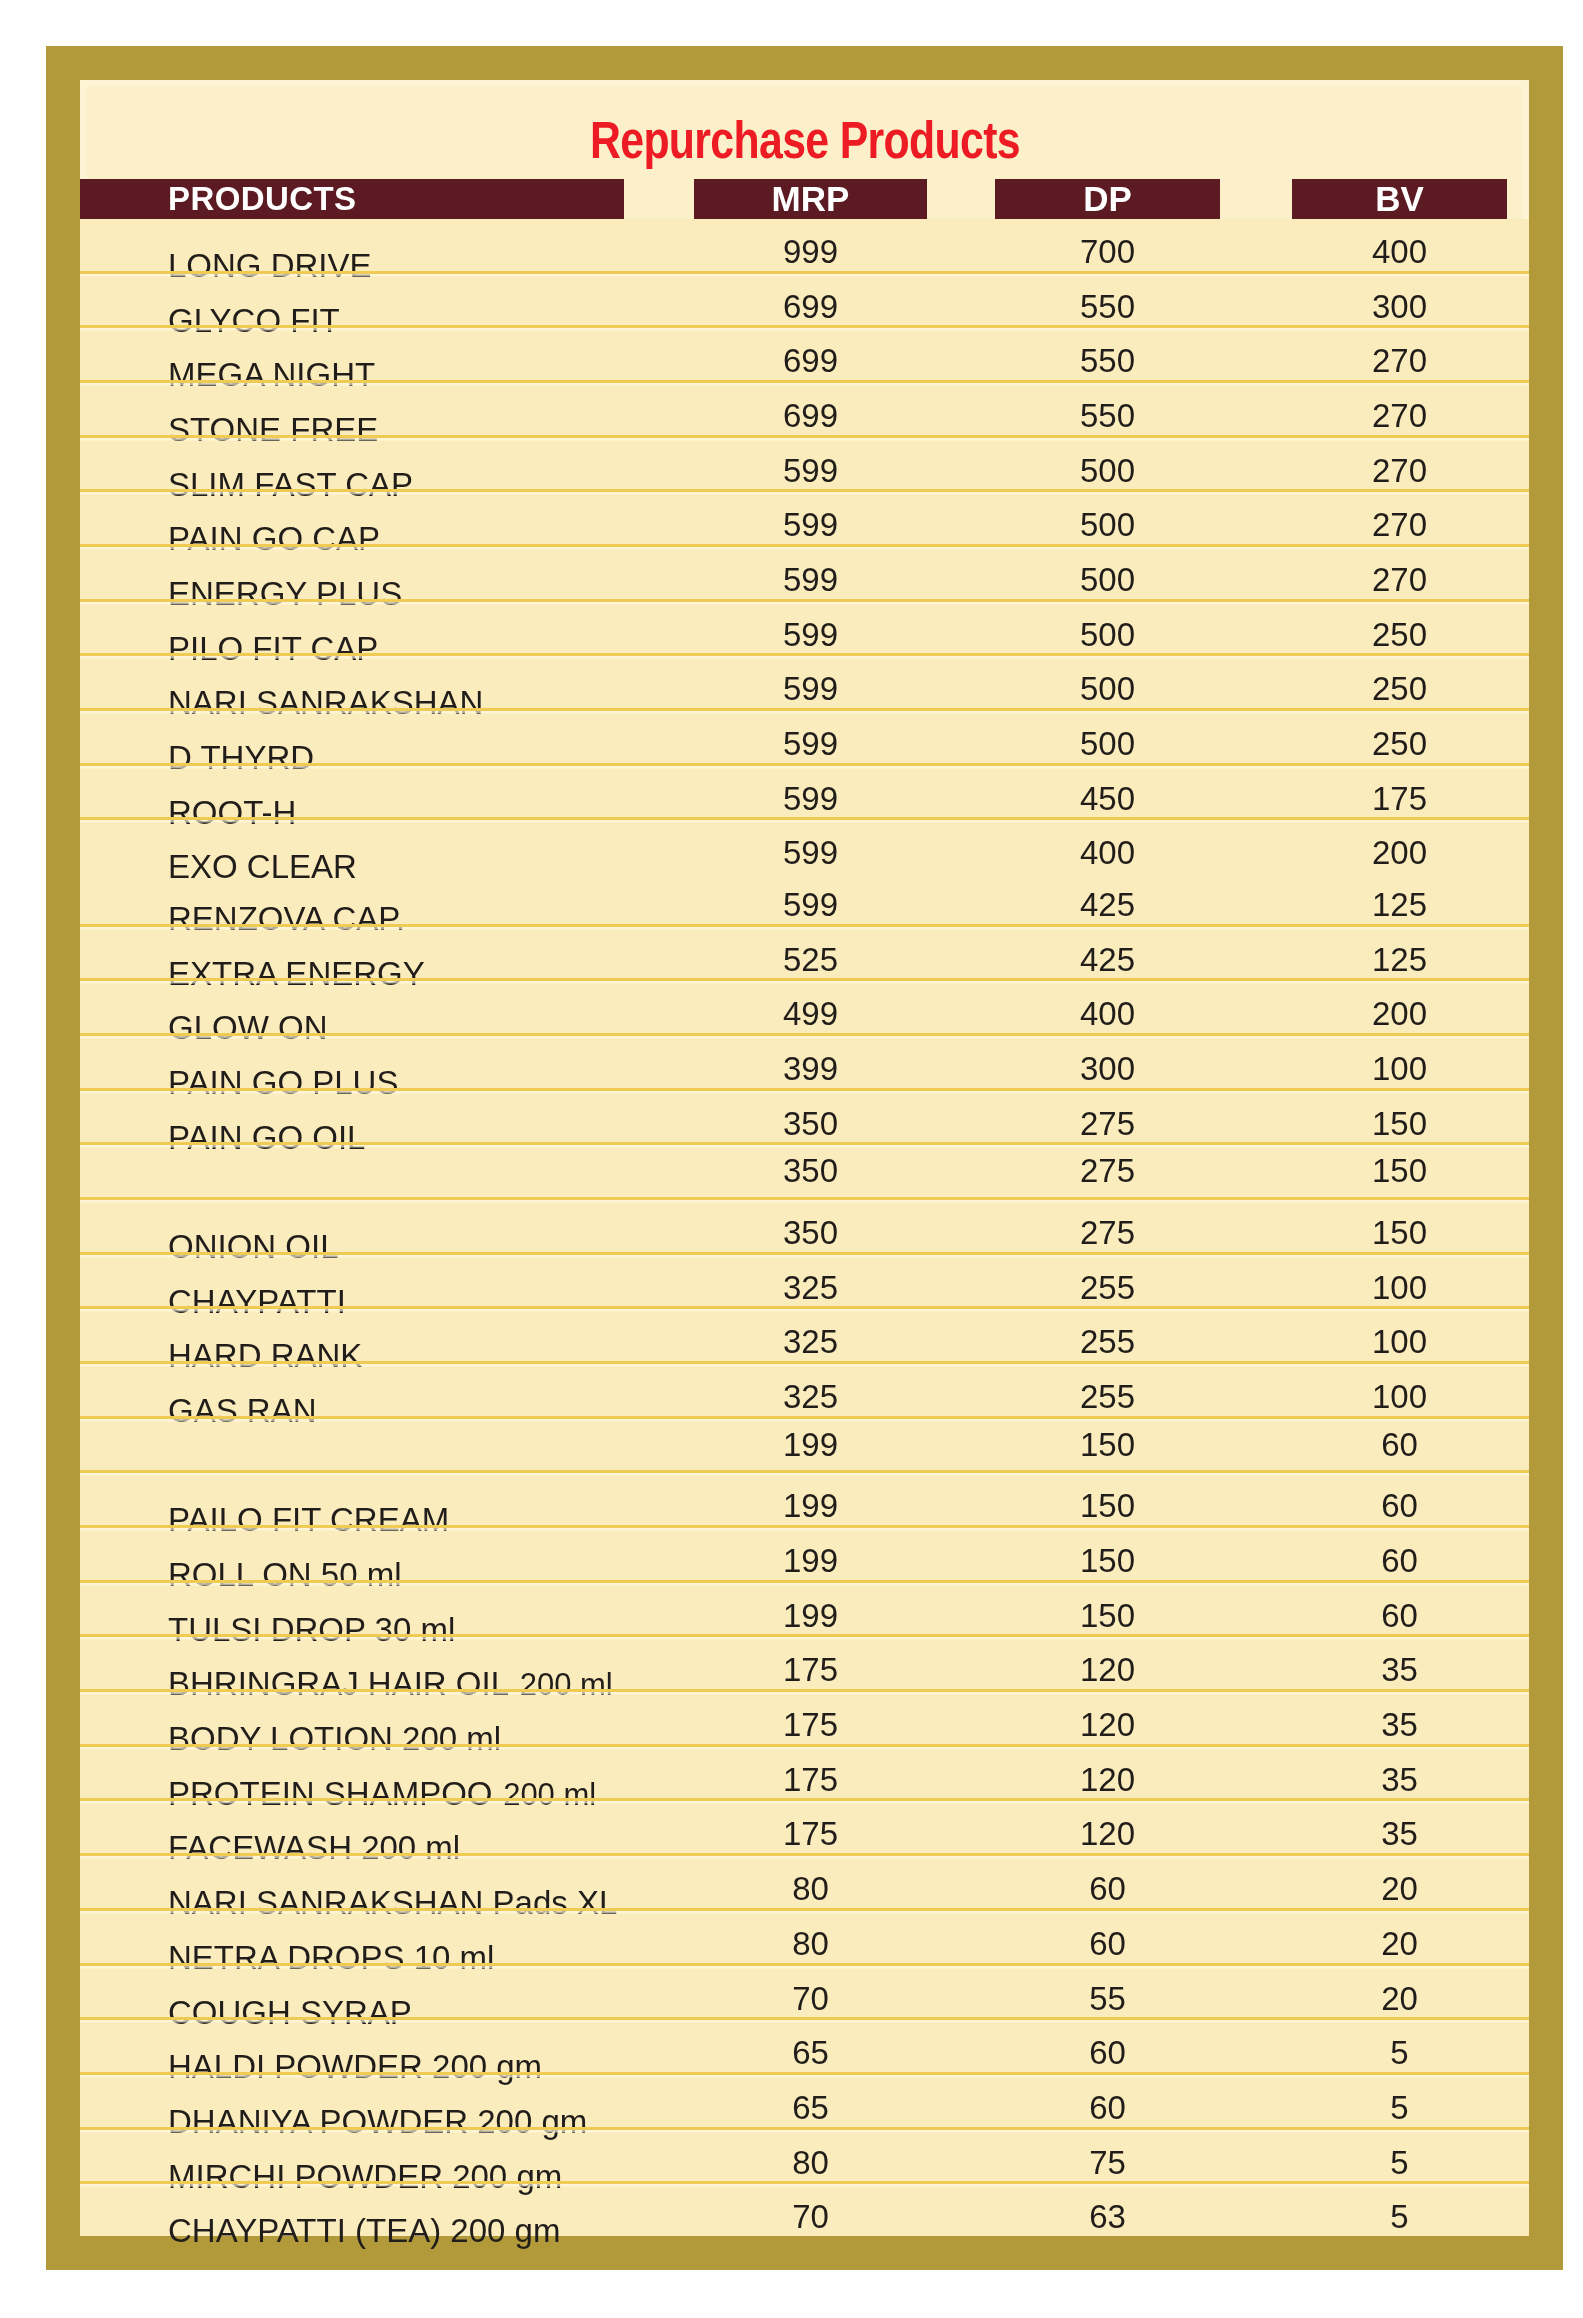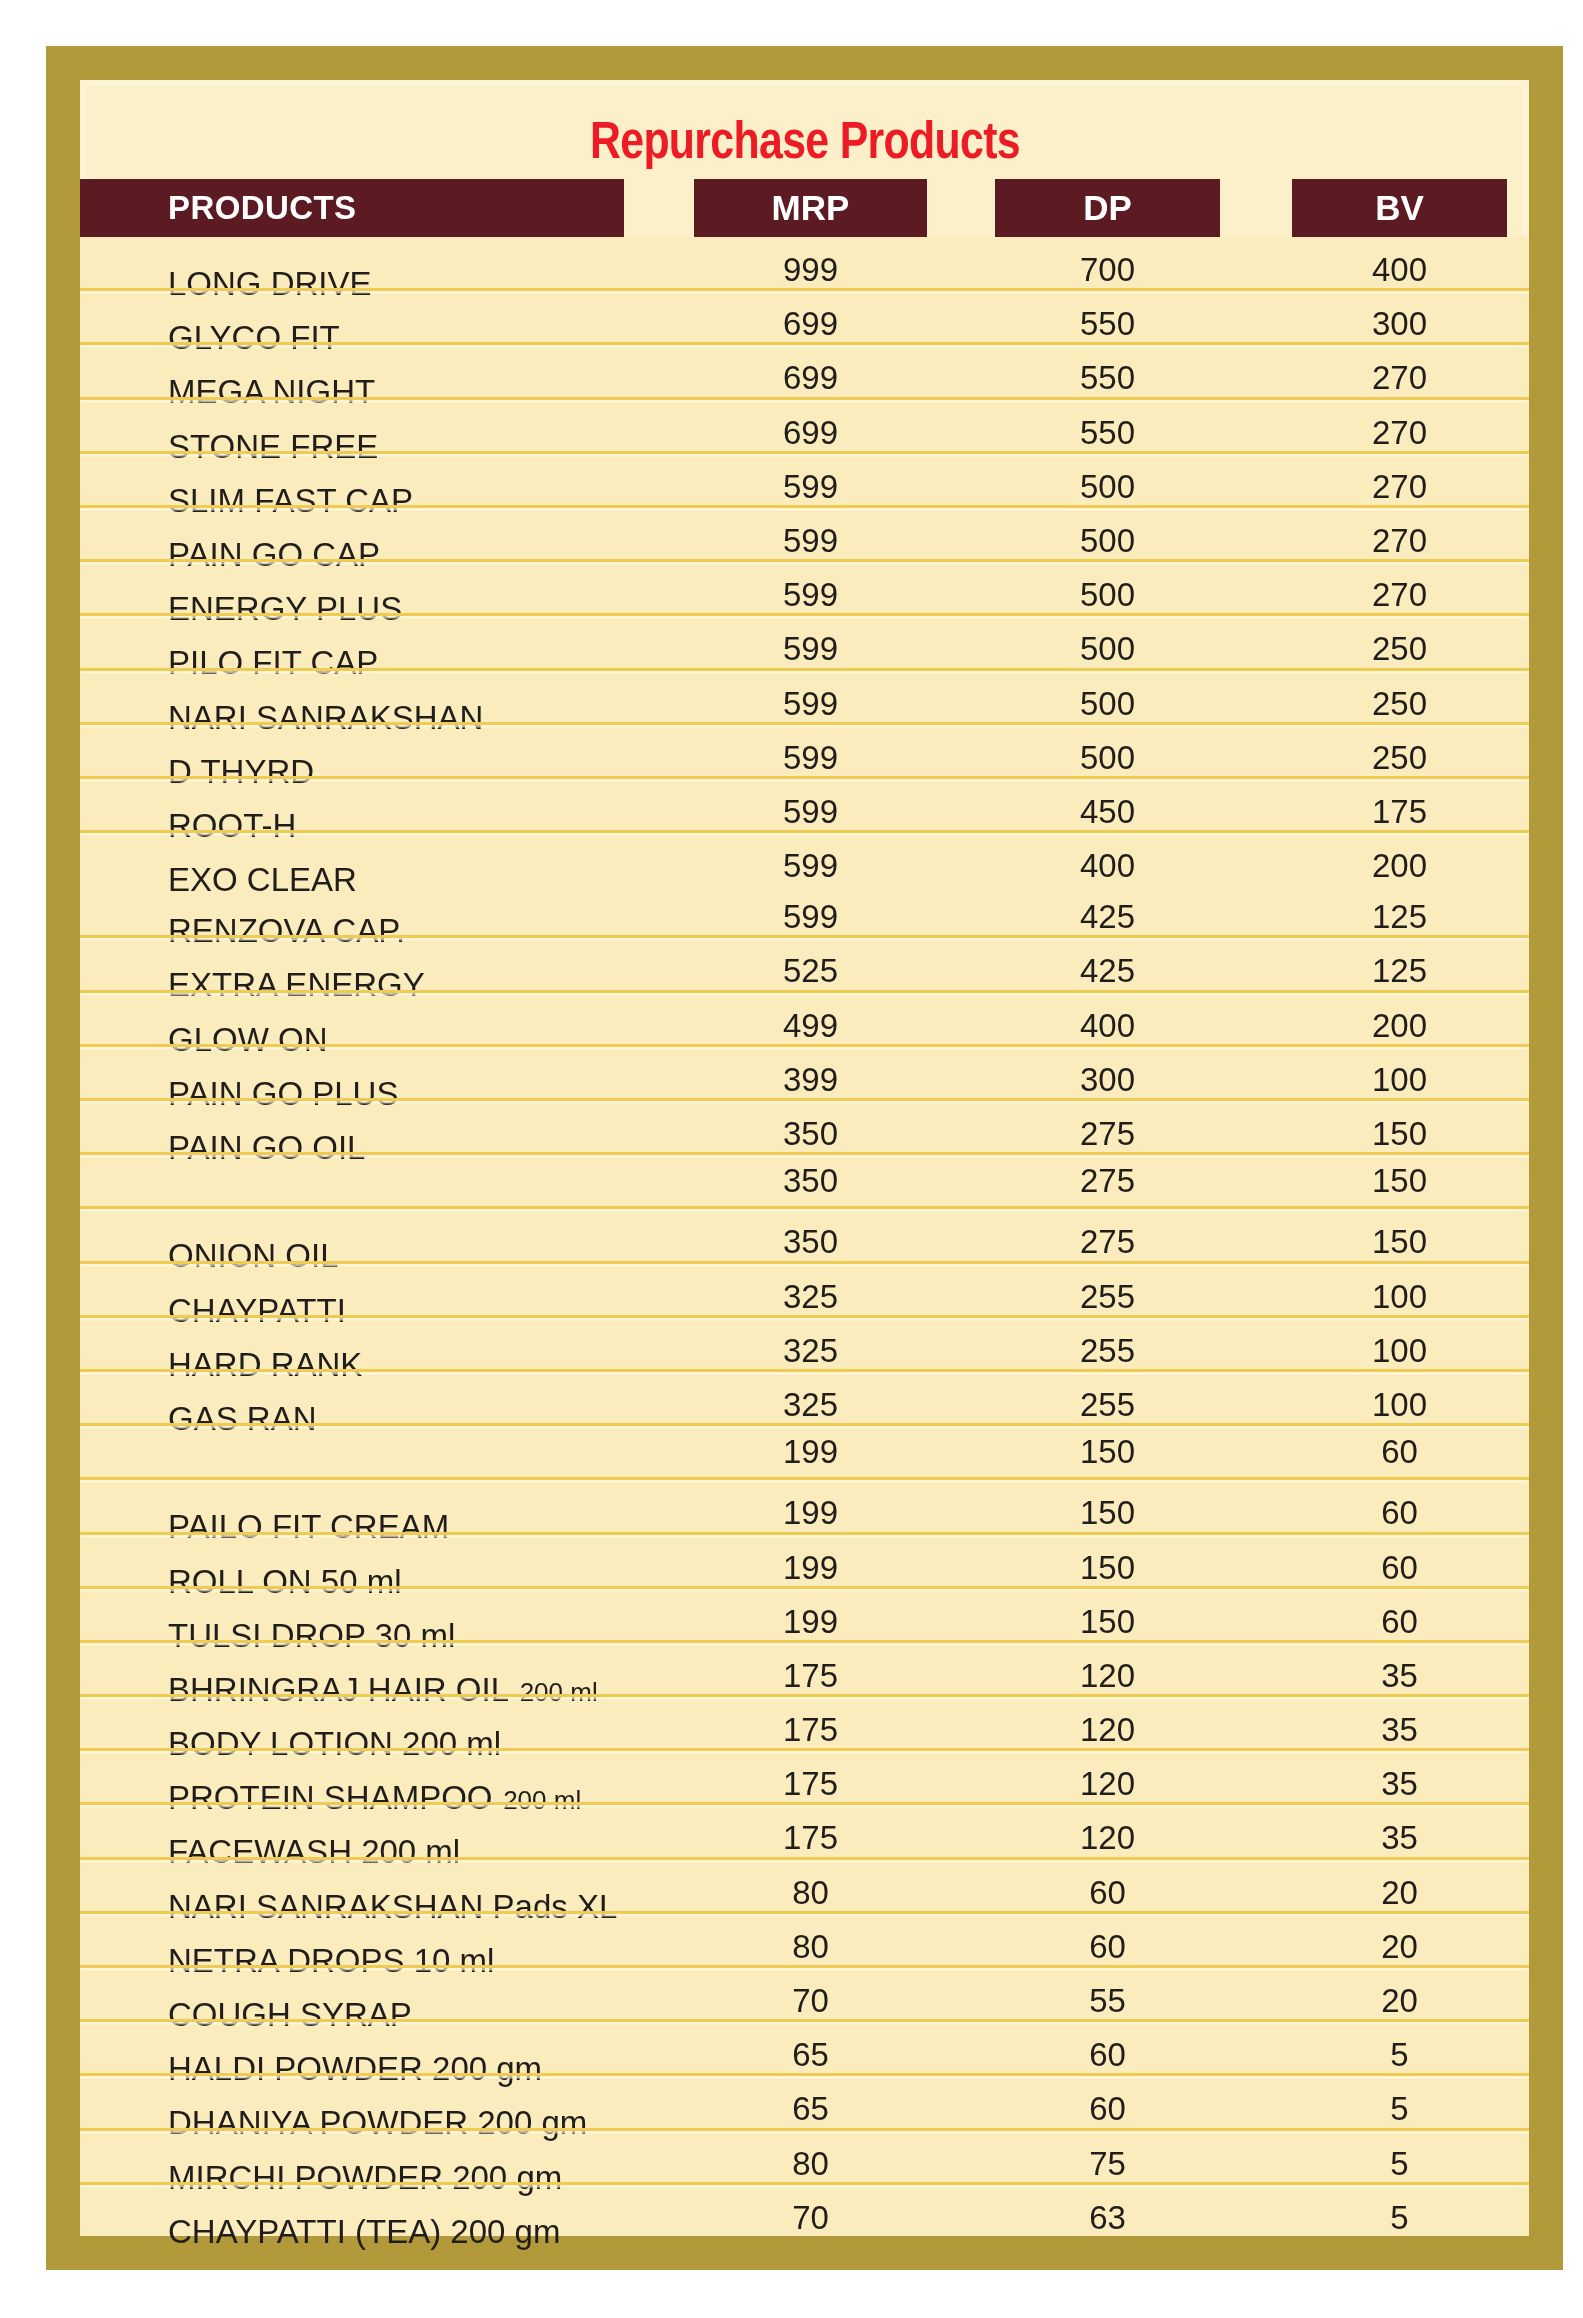--- a/index.html
+++ b/index.html
@@ -54,21 +54,21 @@
     transform:scaleX(0.84);
     transform-origin:center;
     white-space:nowrap;
   }
   .grid{
     display:grid;
     grid-template-columns:544px 70px 233px 68px 225px 72px 215px auto;
   }
   .thead{
     flex:0 0 auto;
-    height:58px;
+    height:40px;
   }
   .hcell{
     background:var(--header-maroon);
     color:var(--header-text);
     font-weight:700;
     display:flex;
     align-items:center;
     height:100%;
     box-sizing:border-box;
   }
@@ -111,21 +111,21 @@
     grid-column:1;
     padding-left:88px;
     font-size:33px;
     display:flex;
     align-items:baseline;
     gap:10.6px;
     white-space:nowrap;
     margin-top:28px;
   }
   .cell.product .suffix{
-    font-size:26px;
+    font-size:31px;
   }
   .cell.num{
     text-align:center;
     font-size:33px;
   }
   .cell.mrp{grid-column:3;}
   .cell.dp{grid-column:5;}
   .cell.bv{grid-column:7;}
 </style>
 </head>

